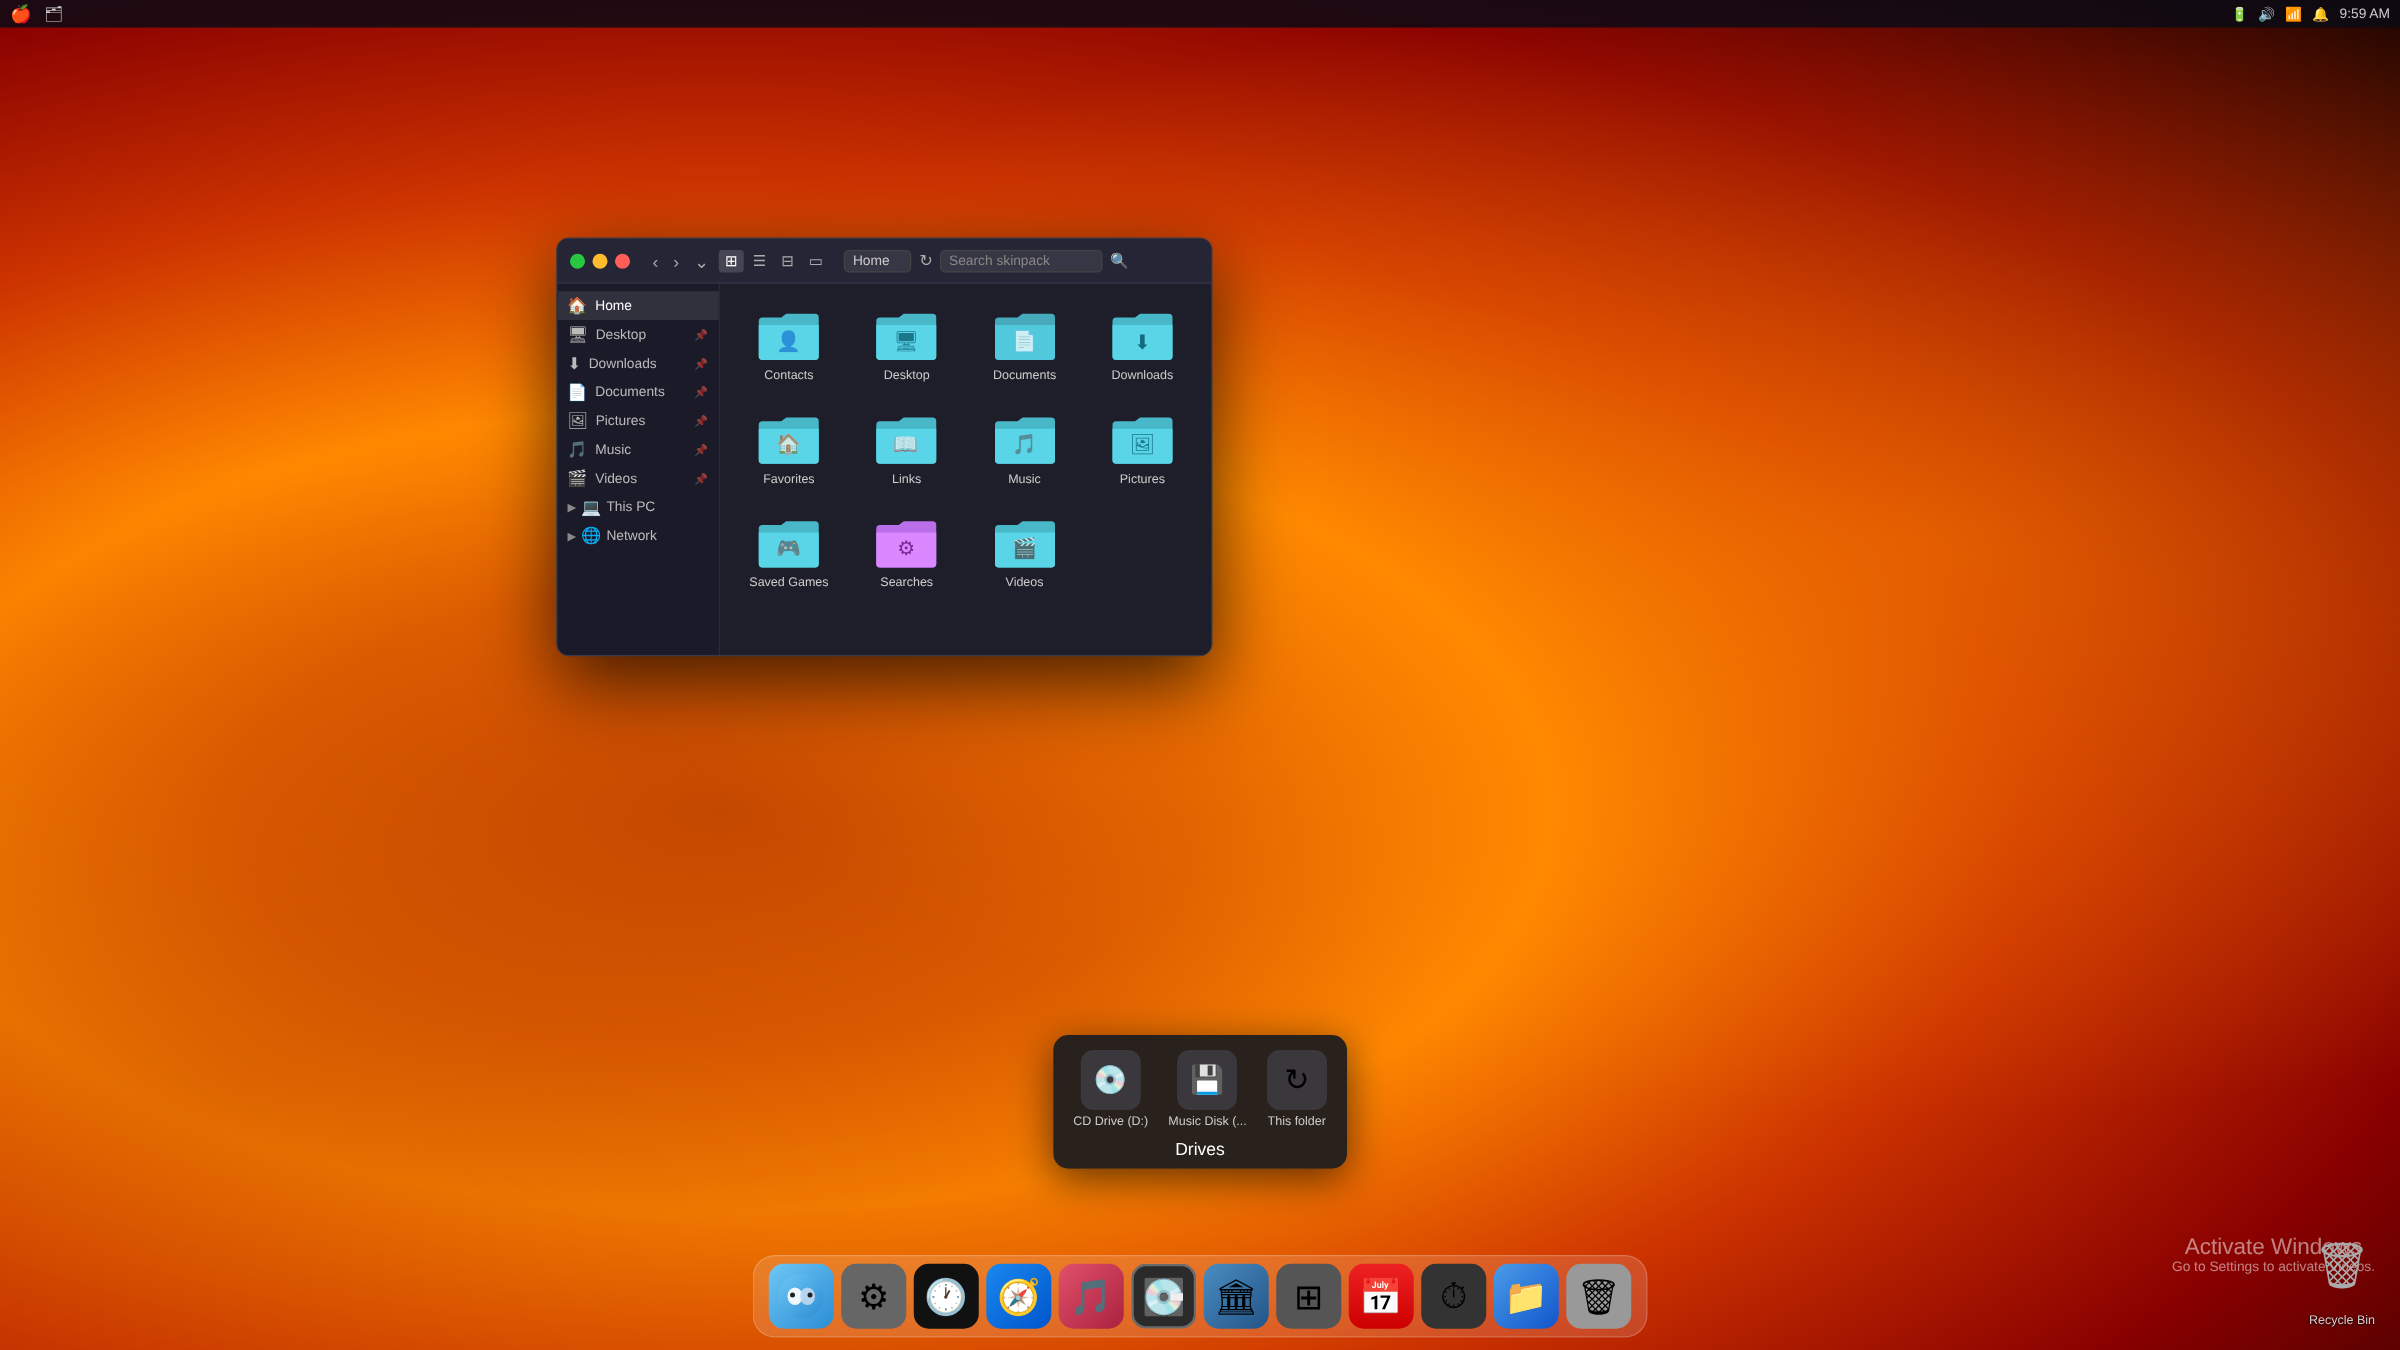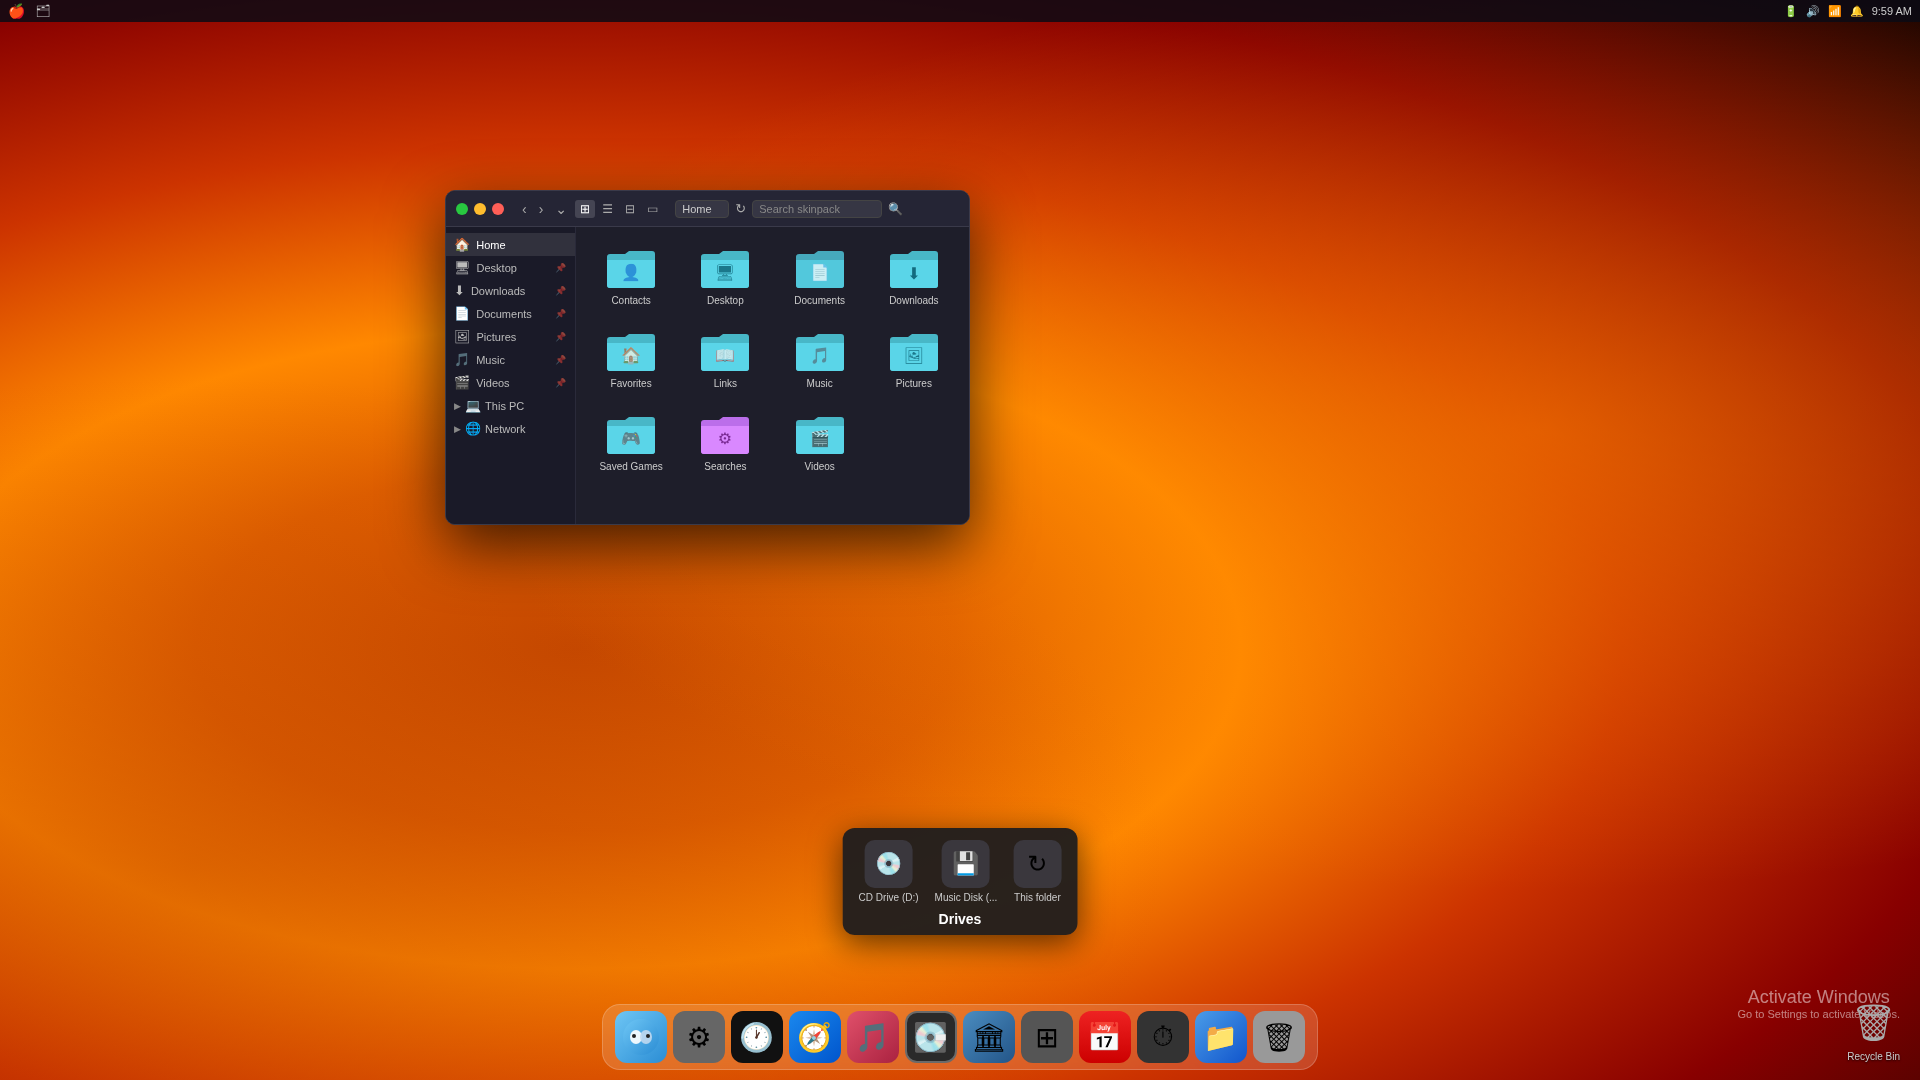--- a/index.html
+++ b/index.html
@@ -279,21 +279,21 @@
       font-size: 22px;
     }
     .drive-label {
       font-size: 10px;
       color: #ccc;
     }
     .drives-title {
       text-align: center;
       font-size: 14px;
       color: #fff;
-      font-weight: 700;
+      font-weight: 400;
     }
 
     
     .dock {
       position: absolute;
       bottom: 10px;
       left: 50%;
       transform: translateX(-50%);
       background: rgba(255,255,255,0.15);
       border: 1px solid rgba(255,255,255,0.2);
@@ -341,20 +341,21 @@
       font-size: 36px;
       display: flex;
       align-items: center;
       justify-content: center;
       color: #aaa;
     }
     .recycle-label {
       font-size: 10px;
       color: #ccc;
       text-shadow: 0 1px 2px rgba(0,0,0,0.8);
+      margin-top: 10px;
     }
     .activate-windows {
       position: absolute;
       bottom: 60px;
       right: 20px;
       color: rgba(255,255,255,0.5);
       font-size: 11px;
       text-align: right;
       z-index: 50;
     }

